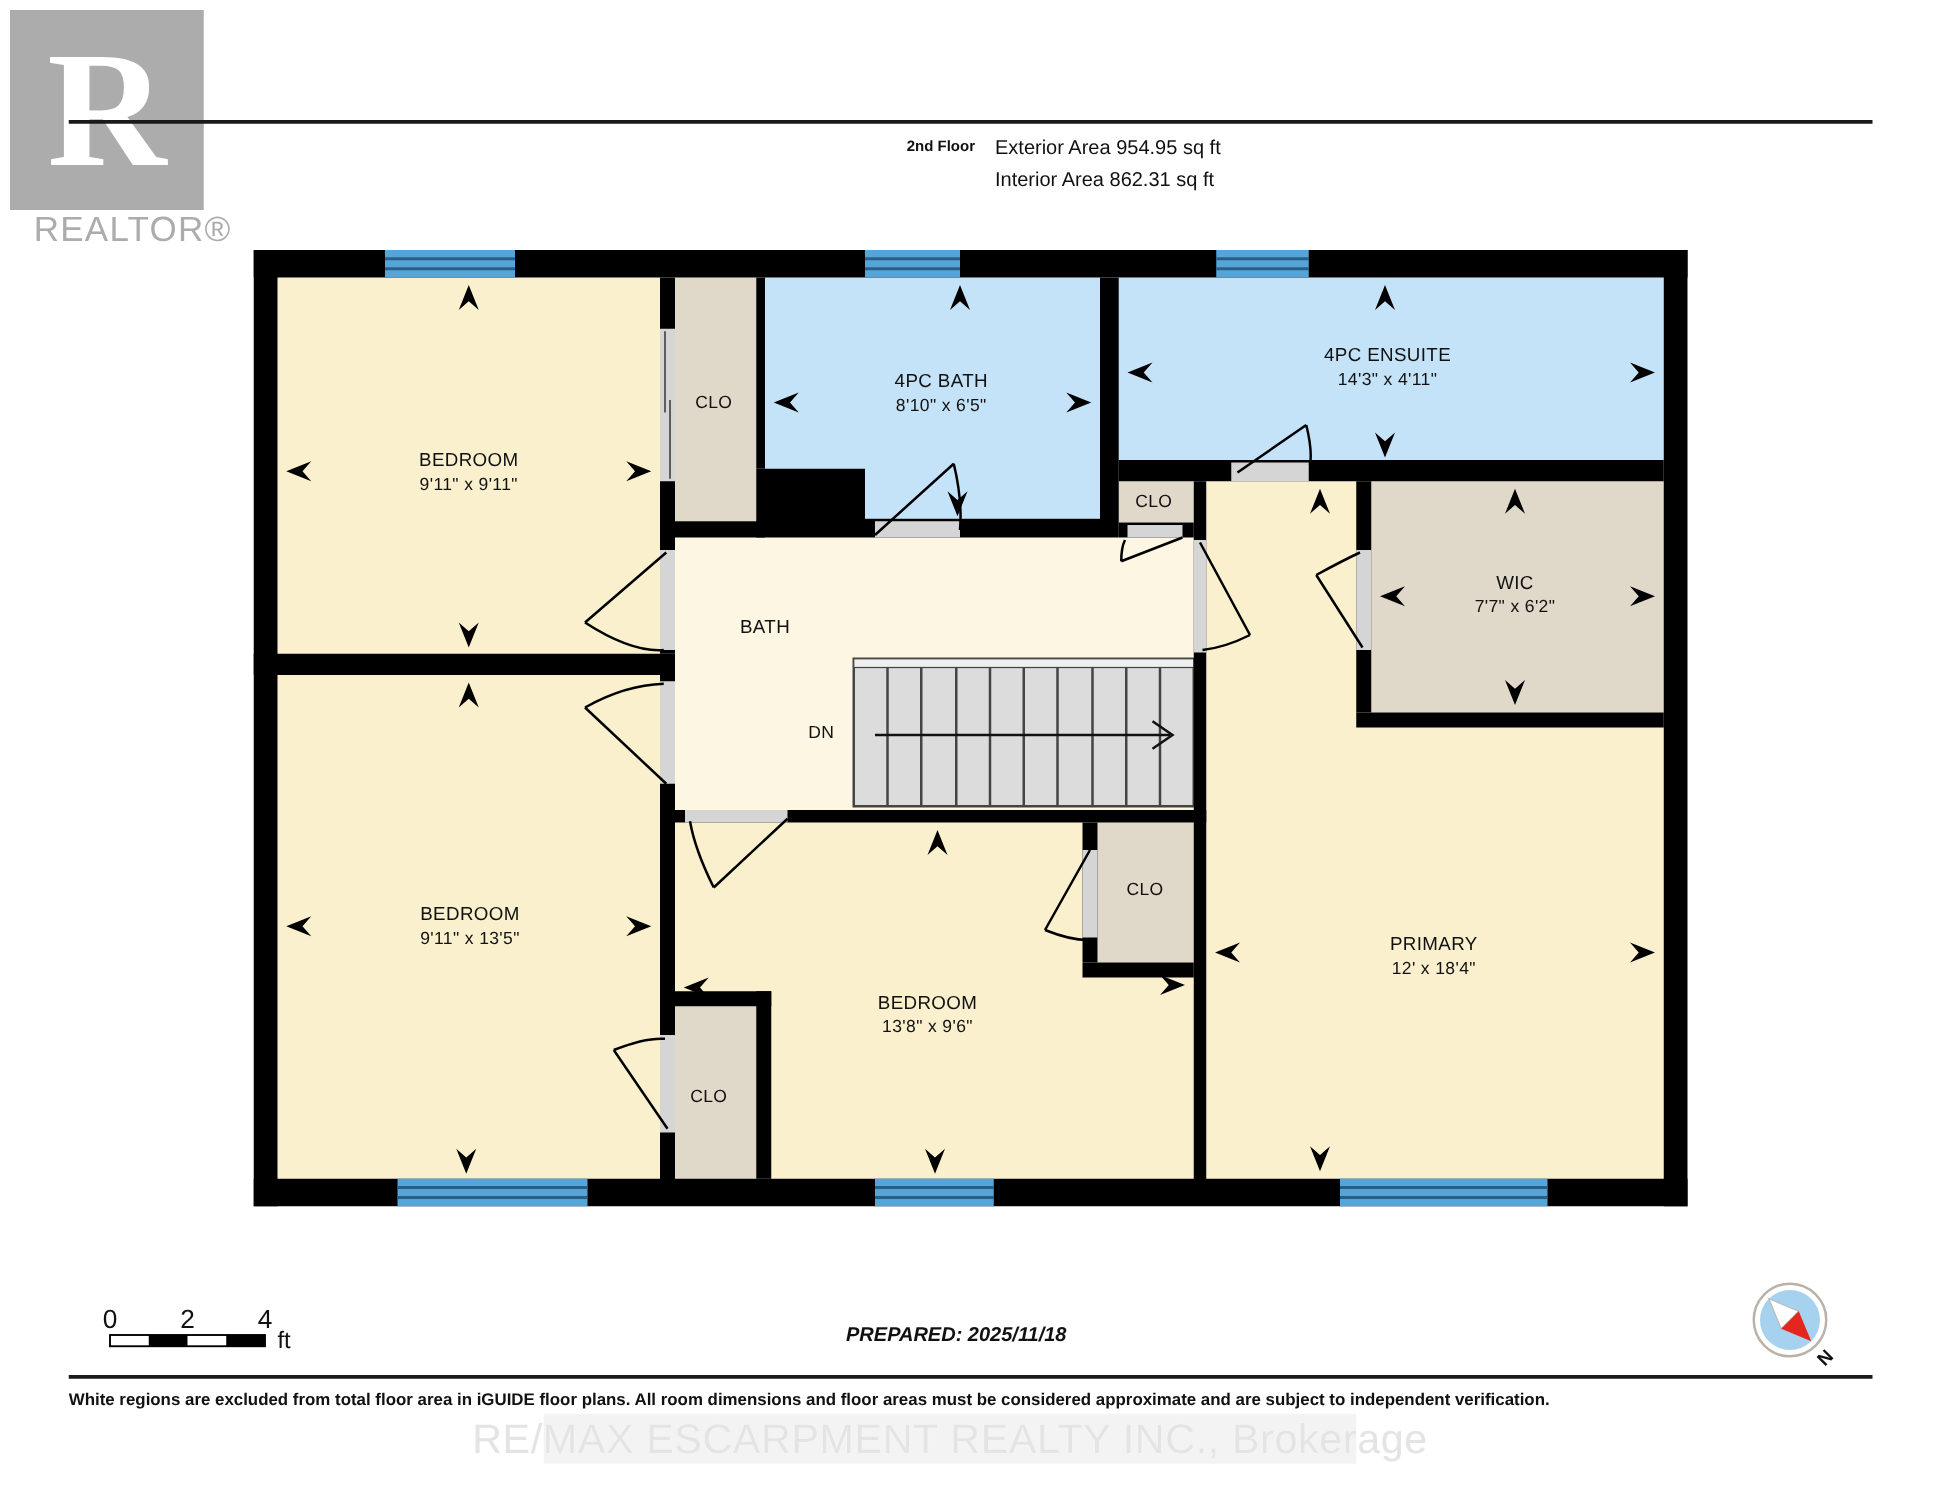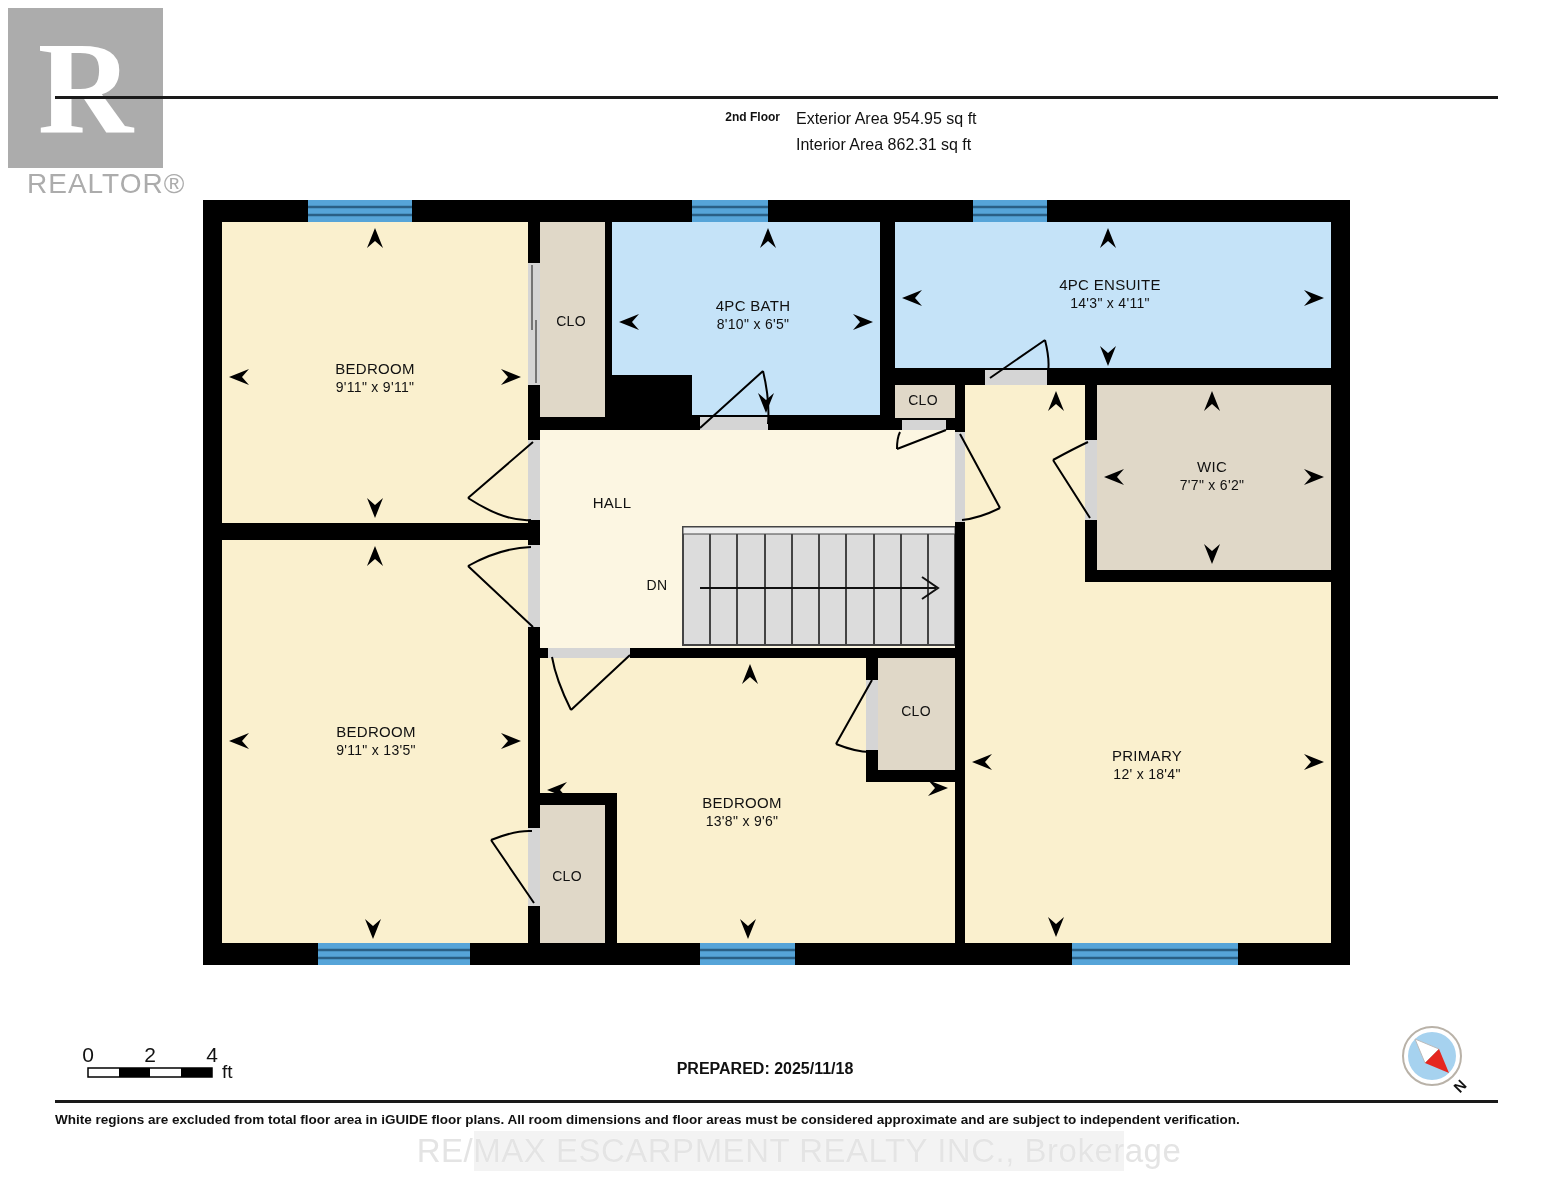--- a/index.html
+++ b/index.html
@@ -19,23 +19,23 @@
                font-size:12px;font-weight:bold;white-space:nowrap;}
   .area-ext{position:absolute;left:796px;top:110px;font-size:16px;white-space:nowrap;text-align:right;}
   .area-int{position:absolute;left:796px;top:136px;font-size:16px;white-space:nowrap;}
   
   .room-label{position:absolute;transform:translate(-50%,-50%);text-align:center;
               white-space:nowrap;line-height:1.25;font-size:15px;letter-spacing:.3px;}
   .room-label .dims{display:block;font-size:14px;}
   .small-label{font-size:14px;}
   
   .prepared{position:absolute;left:765px;top:1060px;transform:translateX(-50%);
-            font-size:16px;font-weight:bold;white-space:nowrap;}
+            font-size:16px;font-weight:bold;white-space:nowrap;font-style:italic;}
   .disclaimer{position:absolute;left:55px;top:1112px;font-size:13.5px;font-weight:bold;white-space:nowrap;}
-  .watermark{position:absolute;left:474px;top:1131px;width:650px;height:40px;background:#f3f3f3;
+  .watermark{position:absolute;left:435px;top:1131px;width:650px;height:40px;background:#f3f3f3;
              display:flex;align-items:center;justify-content:center;font-size:33px;color:#e4e4e4;
              text-shadow:0 0 1px #fff;white-space:nowrap;letter-spacing:.5px;}
   svg.plan{position:absolute;left:0;top:0;}
   svg text{font-family:"Liberation Sans",sans-serif;fill:#111;}
 </style>
 </head>
 <body>
 
 <div class="page">
 
@@ -250,21 +250,21 @@
     <span class="dims">14'3" x 4'11"</span>
   </div>
   <div class="room-label small-label" style="left:923px;top:401px">
     <span>CLO</span>
   </div>
   <div class="room-label" style="left:1212px;top:476px">
     <span>WIC</span>
     <span class="dims">7'7" x 6'2"</span>
   </div>
   <div class="room-label" style="left:612px;top:503px">
-    <span>HALL</span>
+    <span>BATH</span>
   </div>
   <div class="room-label small-label" style="left:657px;top:586px">
     <span>DN</span>
   </div>
   <div class="room-label" style="left:376px;top:741px">
     <span>BEDROOM</span>
     <span class="dims">9'11" x 13'5"</span>
   </div>
   <div class="room-label small-label" style="left:567px;top:877px">
     <span>CLO</span>

